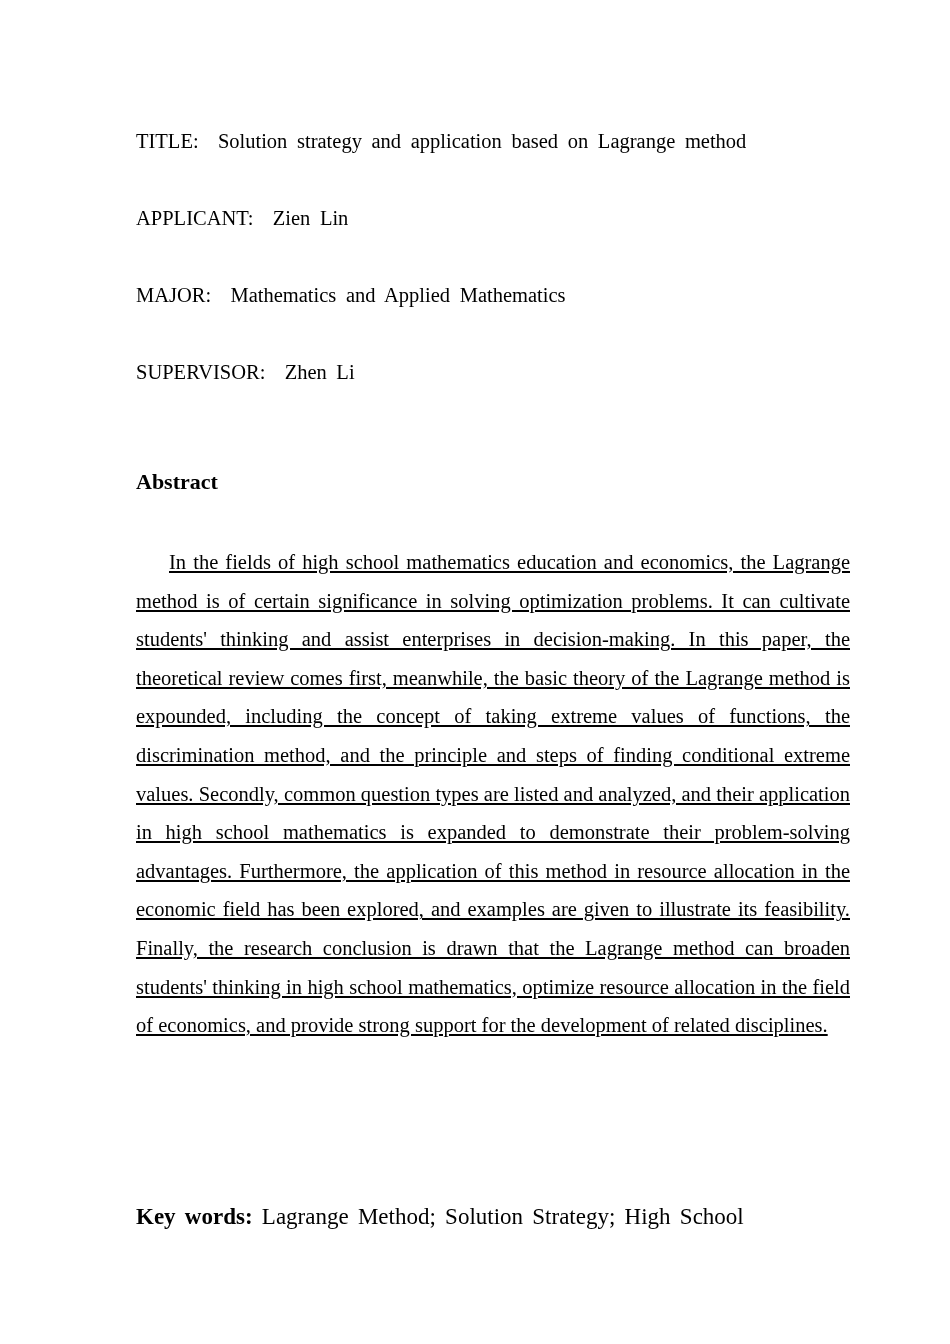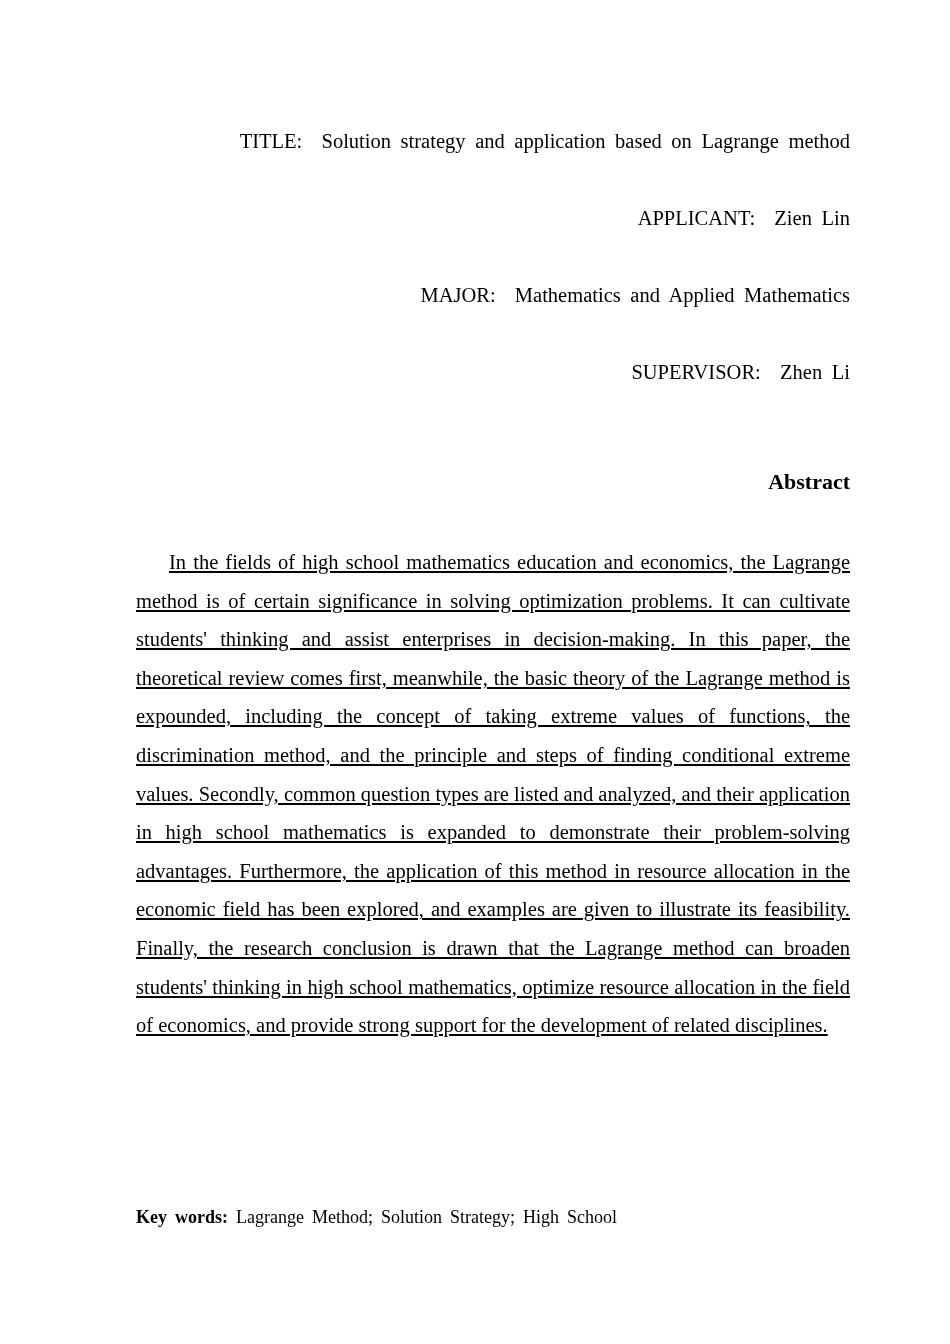--- a/index.html
+++ b/index.html
@@ -25,39 +25,39 @@
     left: 136px;
     top: 128px;
     width: 714px;
   }
 
   
   .meta-line {
     font-size: 20.5px;
     line-height: 26px;
     margin: 0 0 51px 0;
-    text-align: right;
+    text-align: left;
     word-spacing: 4.5px;
     white-space: nowrap;
   }
   .meta-line:last-of-type {
     margin-bottom: 0;
   }
   .meta-label {
     word-spacing: 4.5px;
   }
   .meta-value {
     word-spacing: 4.5px;
   }
 
   
   .abstract-heading {
     font-size: 22px;
     font-weight: bold;
-    text-align: right;
+    text-align: left;
     margin: 0;
     padding: 0;
     position: absolute;
     left: 0;
     top: 340px;
     width: 714px;
     line-height: 28px;
   }
 
   
@@ -76,21 +76,21 @@
     text-decoration: underline;
     -webkit-hyphens: none;
   }
 
   
   .keywords {
     position: absolute;
     left: 0;
     top: 1076px;
     width: 714px;
-    font-size: 18px;
+    font-size: 23px;
     line-height: 26px;
     margin: 0;
     text-align: left;
     word-spacing: 3.5px;
   }
   .keywords-label {
     font-weight: bold;
     word-spacing: 3.5px;
   }
   .keywords-value {

